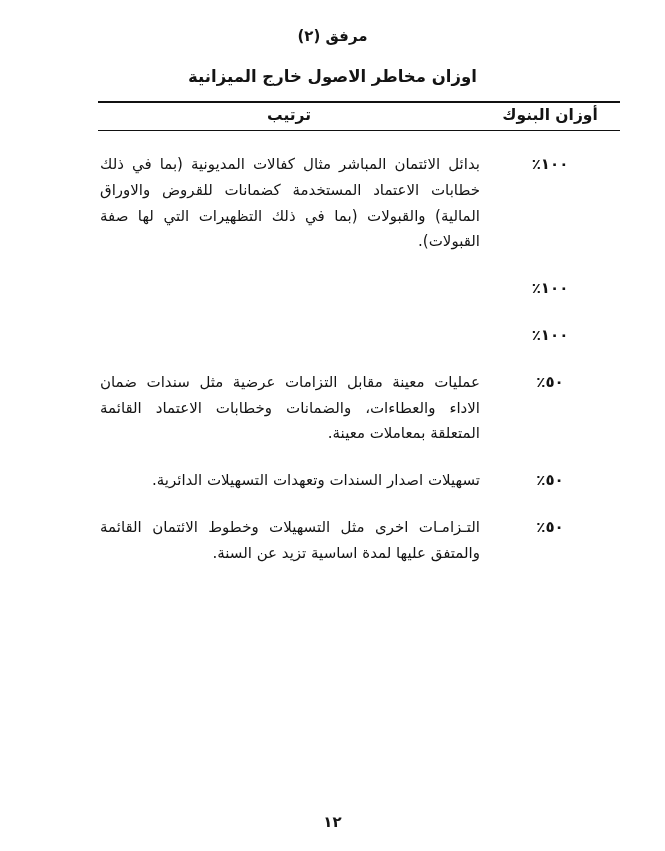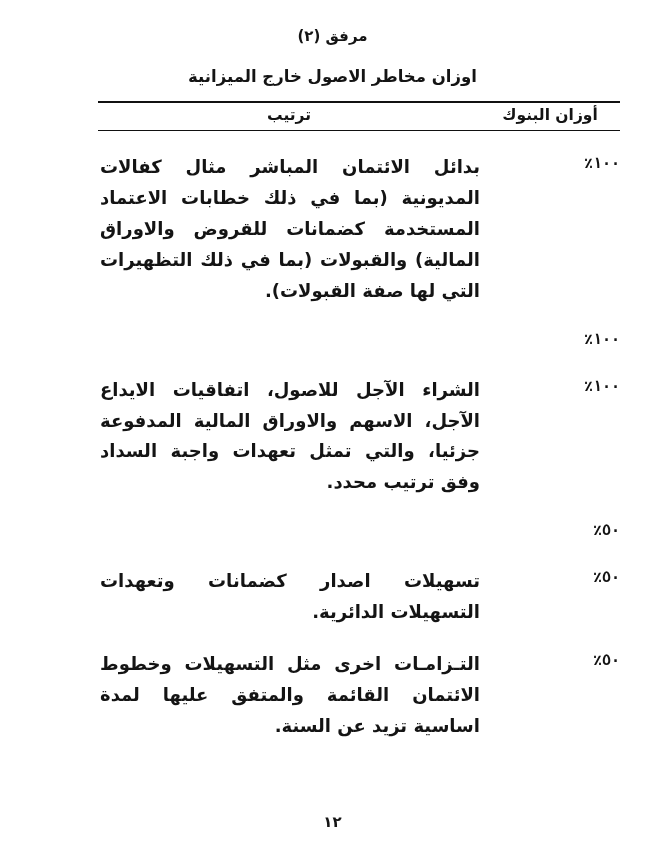--- a/index.html
+++ b/index.html
@@ -64,33 +64,32 @@
   .trow {
     display: flex;
     direction: rtl;
     align-items: flex-start;
     margin-top: 21px;
   }
 
   .trow .weight-cell {
     width: 140px;
     flex: 0 0 140px;
-    text-align: right;
+    text-align: center;
     font-weight: bold;
     font-size: 15px;
     line-height: 1.72;
-    font-family: Liberation Mono, monospace;
   }
 
   .trow .text-cell {
     flex: 1;
     text-align: justify;
     text-align-last: right;
-    font-weight: bold;
-    font-size: 18px;
+    font-weight: normal;
+    font-size: 15px;
     line-height: 1.72;
     padding-left: 2px;
   }
 
   .page-number {
     position: absolute;
     bottom: 20px;
     left: 0;
     right: 0;
     text-align: center;
@@ -118,30 +117,30 @@
       <div class="weight-cell">١٠٠٪</div>
       <div class="text-cell">بدائل الائتمان المباشر مثال كفالات المديونية (بما في ذلك خطابات الاعتماد المستخدمة كضمانات للقروض والاوراق المالية) والقبولات (بما في ذلك التظهيرات التي لها صفة القبولات).</div>
     </div>
 
     <div class="trow">
       <div class="weight-cell">١٠٠٪</div>
     </div>
 
     <div class="trow">
       <div class="weight-cell">١٠٠٪</div>
-      <div class="text-cell">الشراء الآجل للاصول، اتفاقيات الايداع الآجل، الاسهم والاوراق المالية المدفوعة جزئيا، والتي تمثل تعهدات واجبة السداد وفق ترتيب محدد.</div>
     </div>
 
     <div class="trow">
       <div class="weight-cell">٥٠٪</div>
+      <div class="text-cell">عمليات معينة مقابل التزامات عرضية مثل سندات ضمان الاداء والعطاءات، والضمانات وخطابات الاعتماد القائمة المتعلقة بمعاملات معينة.</div>
     </div>
 
     <div class="trow">
       <div class="weight-cell">٥٠٪</div>
-      <div class="text-cell">تسهيلات اصدار كضمانات وتعهدات التسهيلات الدائرية.</div>
+      <div class="text-cell">تسهيلات اصدار السندات وتعهدات التسهيلات الدائرية.</div>
     </div>
 
     <div class="trow">
       <div class="weight-cell">٥٠٪</div>
       <div class="text-cell">التـزامـات اخرى مثل التسهيلات وخطوط الائتمان القائمة والمتفق عليها لمدة اساسية تزيد عن السنة.</div>
     </div>
 
   </div>
 
   <div class="page-number">١٢</div>

